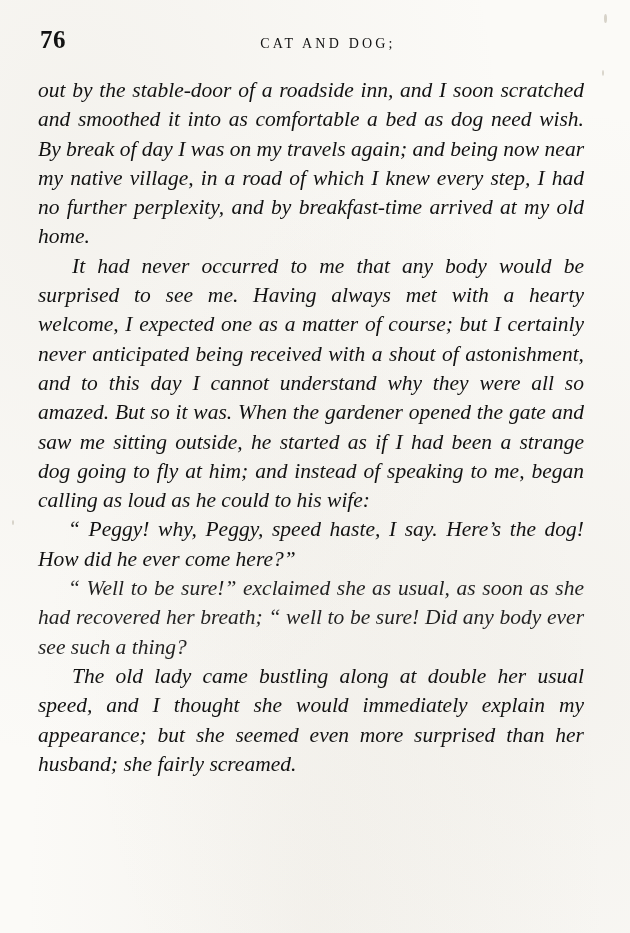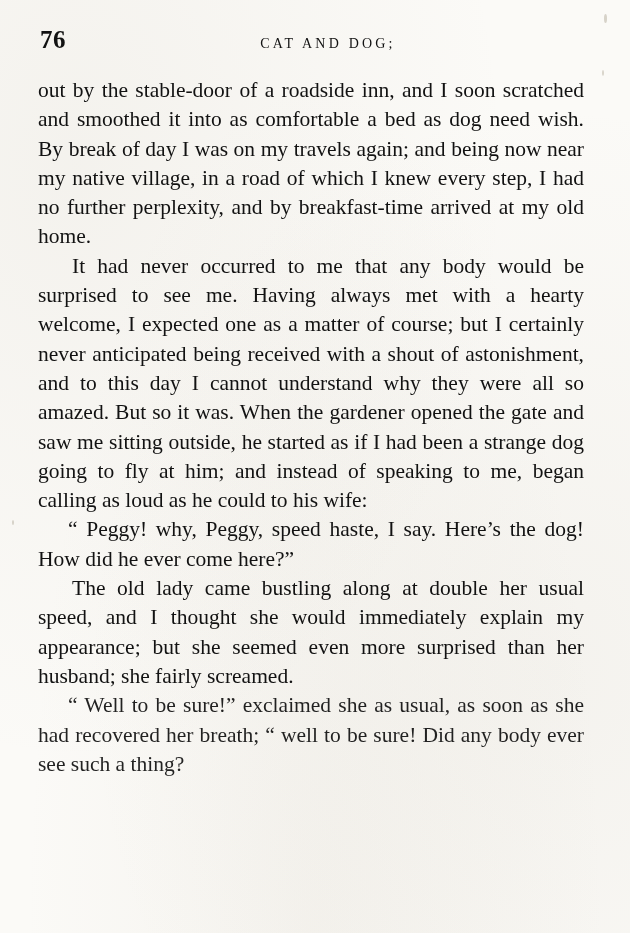--- a/index.html
+++ b/index.html
@@ -60,20 +60,21 @@
     margin-left: 2px;
   }
   p.para {
     margin: 0;
     font-size: 21.5px;
     line-height: 29.3px;
     text-align: justify;
     text-justify: inter-word;
     text-indent: 0;
     hyphens: none;
+    font-style: italic;
   }
   p.para.indent {
     text-indent: 34px;
   }
   p.para.quote {
     text-indent: 30px;
   }
   .faint {
     opacity: 0.93;
   }
@@ -98,17 +99,17 @@
 
   <div class="header">
     <div class="folio">76</div>
     <div class="running-head">CAT AND DOG;</div>
   </div>
 
   <div class="body-text">
     <p class="para">out by the stable-door of a roadside inn, and I soon scratched and smoothed it into as comfortable a bed as dog need wish.   By break of day I was on my travels again; and being now near my native village, in a road of which I knew every step, I had no further perplexity, and by breakfast-time arrived at my old home.</p>
     <p class="para indent">It had never occurred to me that any body would be surprised to see me.   Having always met with a hearty welcome, I expected one as a matter of course; but I certainly never anticipated being received with a shout of astonishment, and to this day I cannot understand why they were all so amazed.   But so it was.   When the gardener opened the gate and saw me sitting outside, he started as if I had been a strange dog going to fly at him; and instead of speaking to me, began calling as loud as he could to his wife:</p>
     <p class="para quote">“ Peggy! why, Peggy, speed haste, I say. Here’s the dog!   How did he ever come here?”</p>
+    <p class="para quote faint">“ Well to be sure!” exclaimed she as usual, as soon as she had recovered her breath; “ well to be sure!   Did any body ever see such a thing?</p>
     <p class="para indent">The old lady came bustling along at double her usual speed, and I thought she would immediately explain my appearance; but she seemed even more surprised than her husband; she fairly screamed.</p>
-    <p class="para quote faint">“ Well to be sure!” exclaimed she as usual, as soon as she had recovered her breath; “ well to be sure!   Did any body ever see such a thing?</p>
   </div>
 
 </div>
 
 </body></html>

